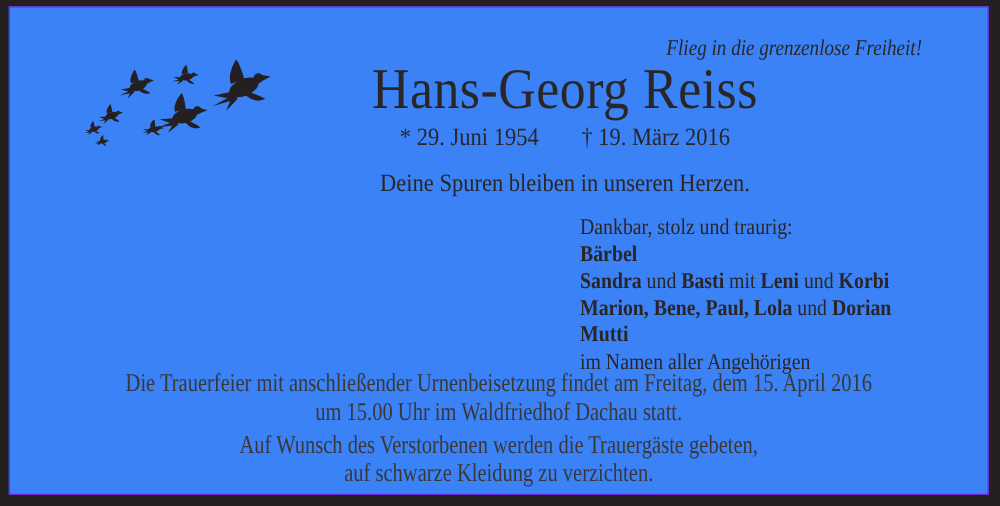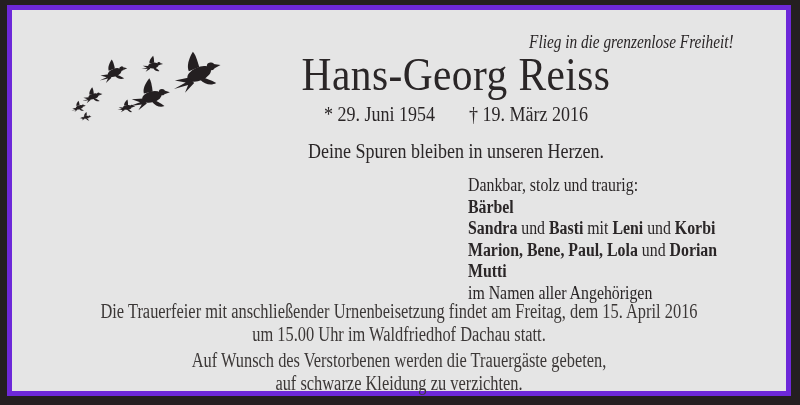--- a/index.html
+++ b/index.html
@@ -6,22 +6,22 @@
   .frame{
     position:relative;
     width:800px;height:405px;
     background:#241f21;
     overflow:hidden;
     font-family:"Liberation Serif", serif;
   }
   .paper{
     position:absolute;
     left:7px;top:5px;right:9px;bottom:9px;
-    background:#e5e5e5;
-    border:5px solid #6d28d9;
+    background:#3b82f6;
+    border:1px solid #6d28d9;
     box-sizing:border-box;
   }
   .motto{
     position:absolute;
     top:22px;right:52px;
     font-style:italic;
     font-size:18px;
     color:#2a2627;
     white-space:nowrap;
     transform:scaleX(0.85);

